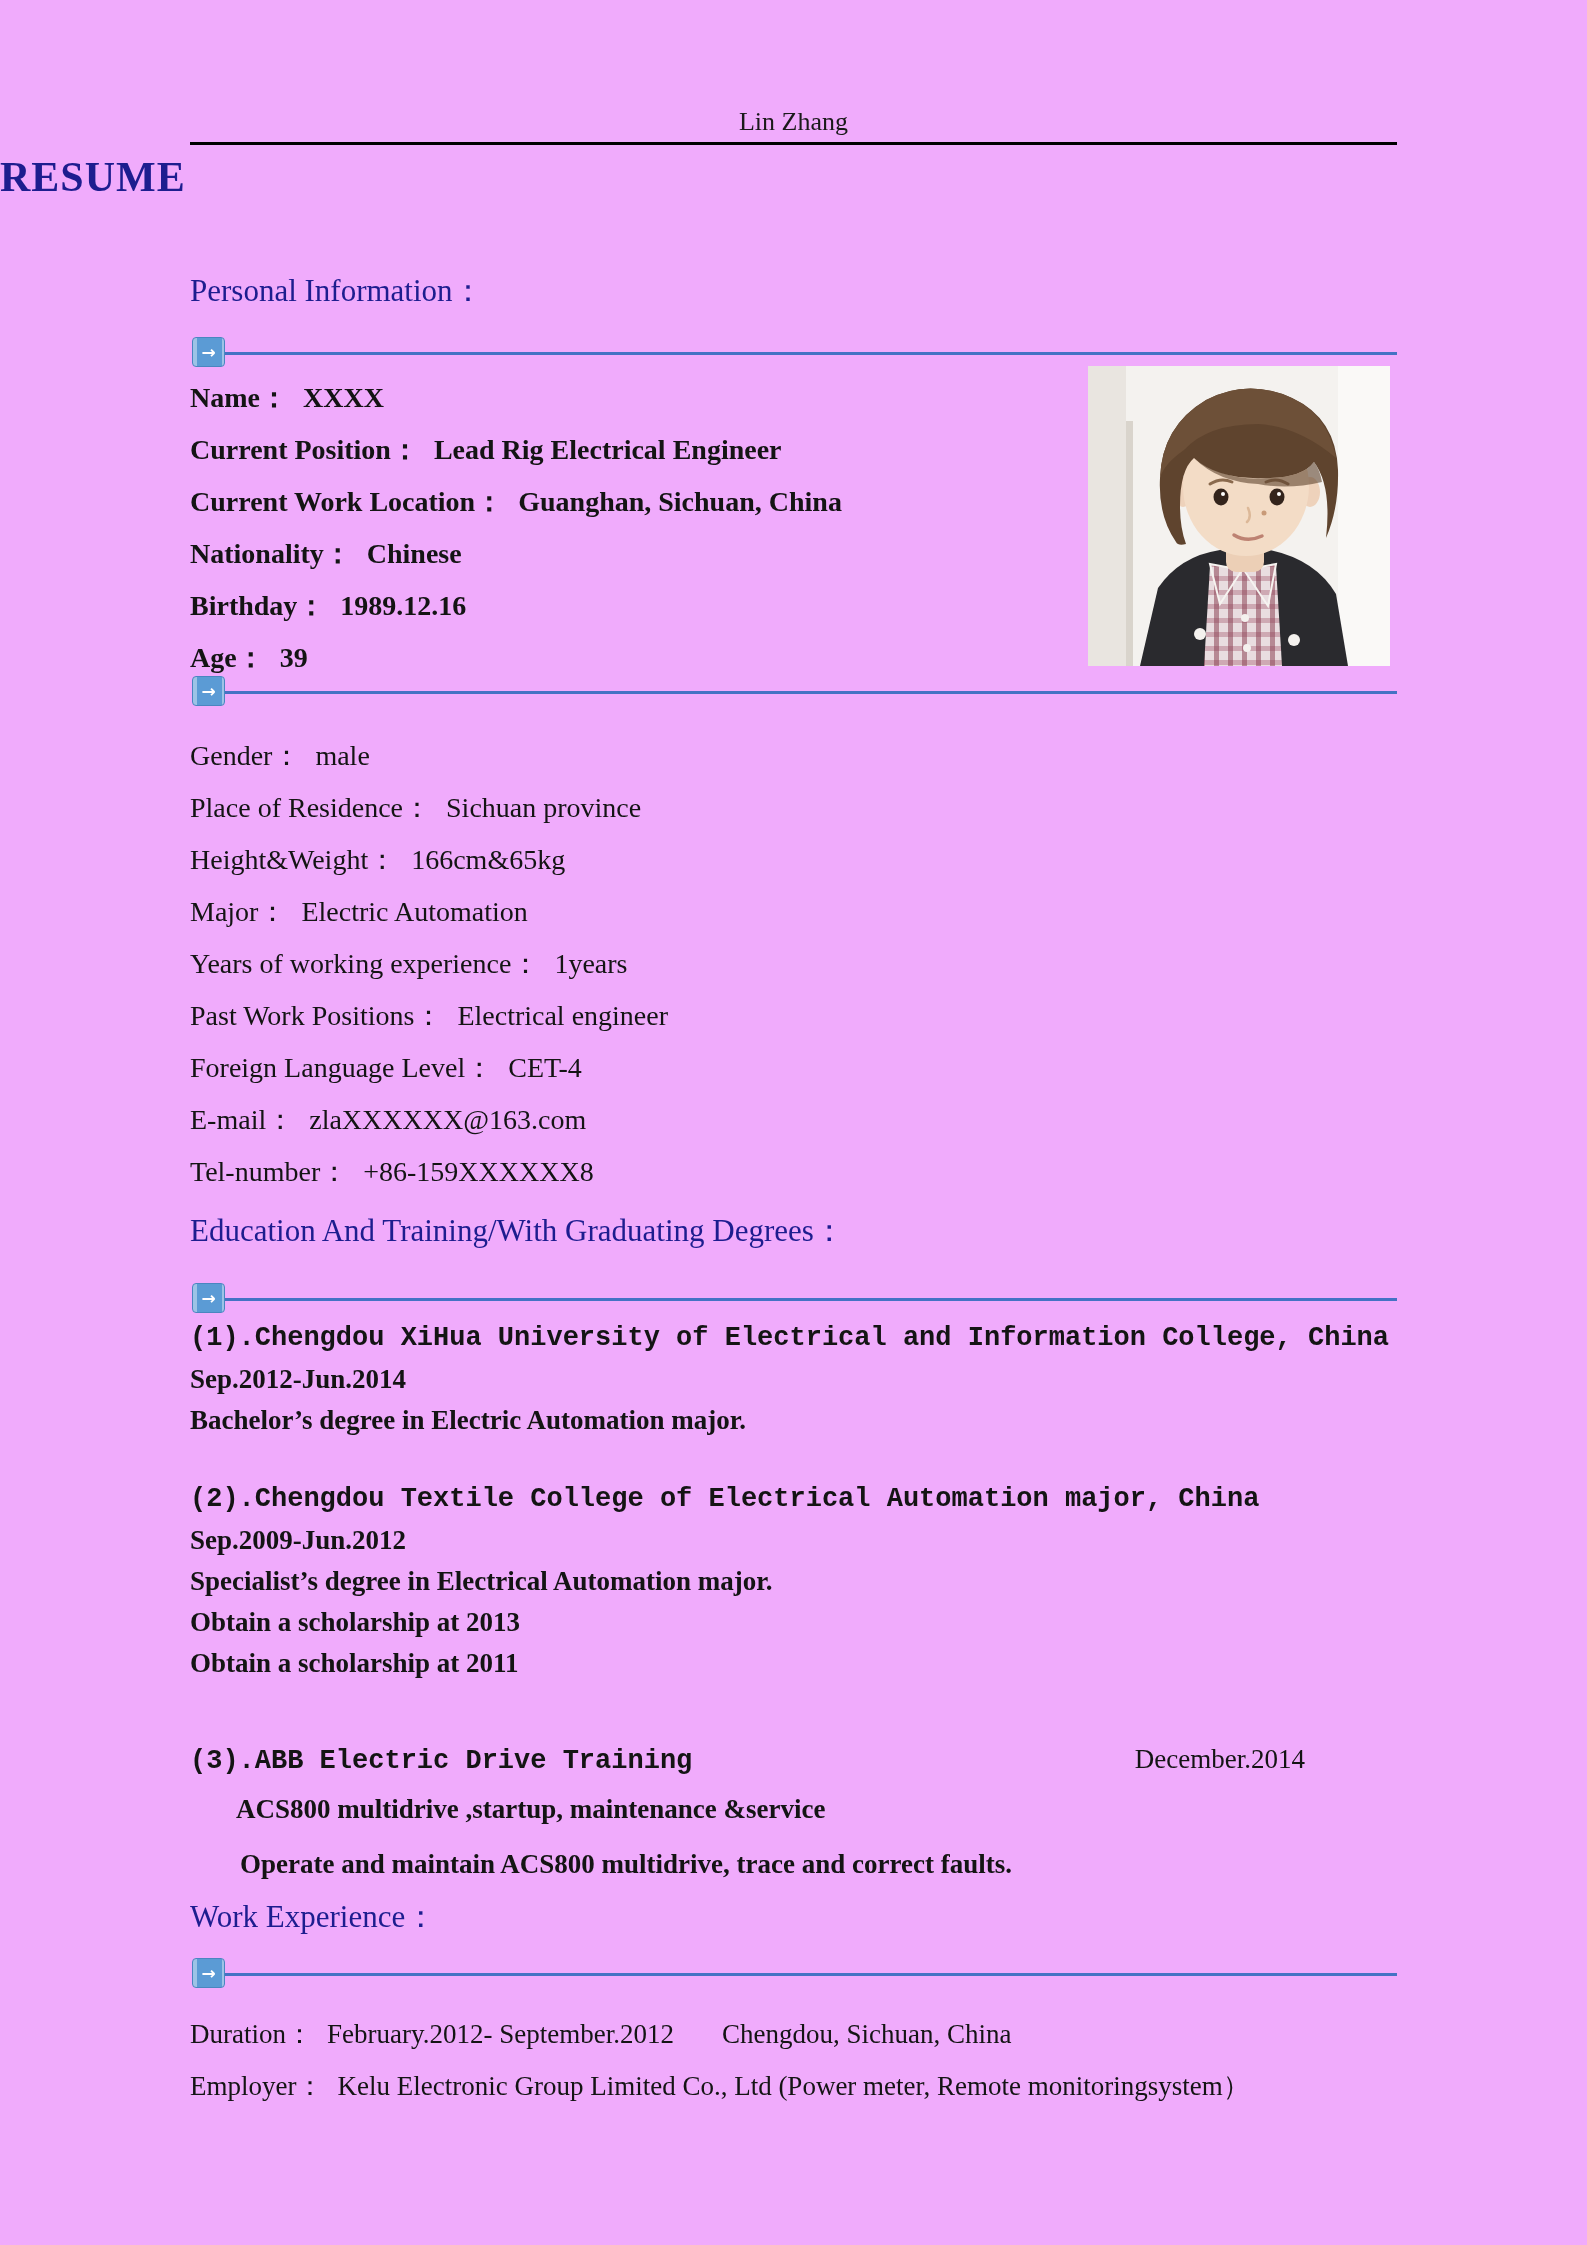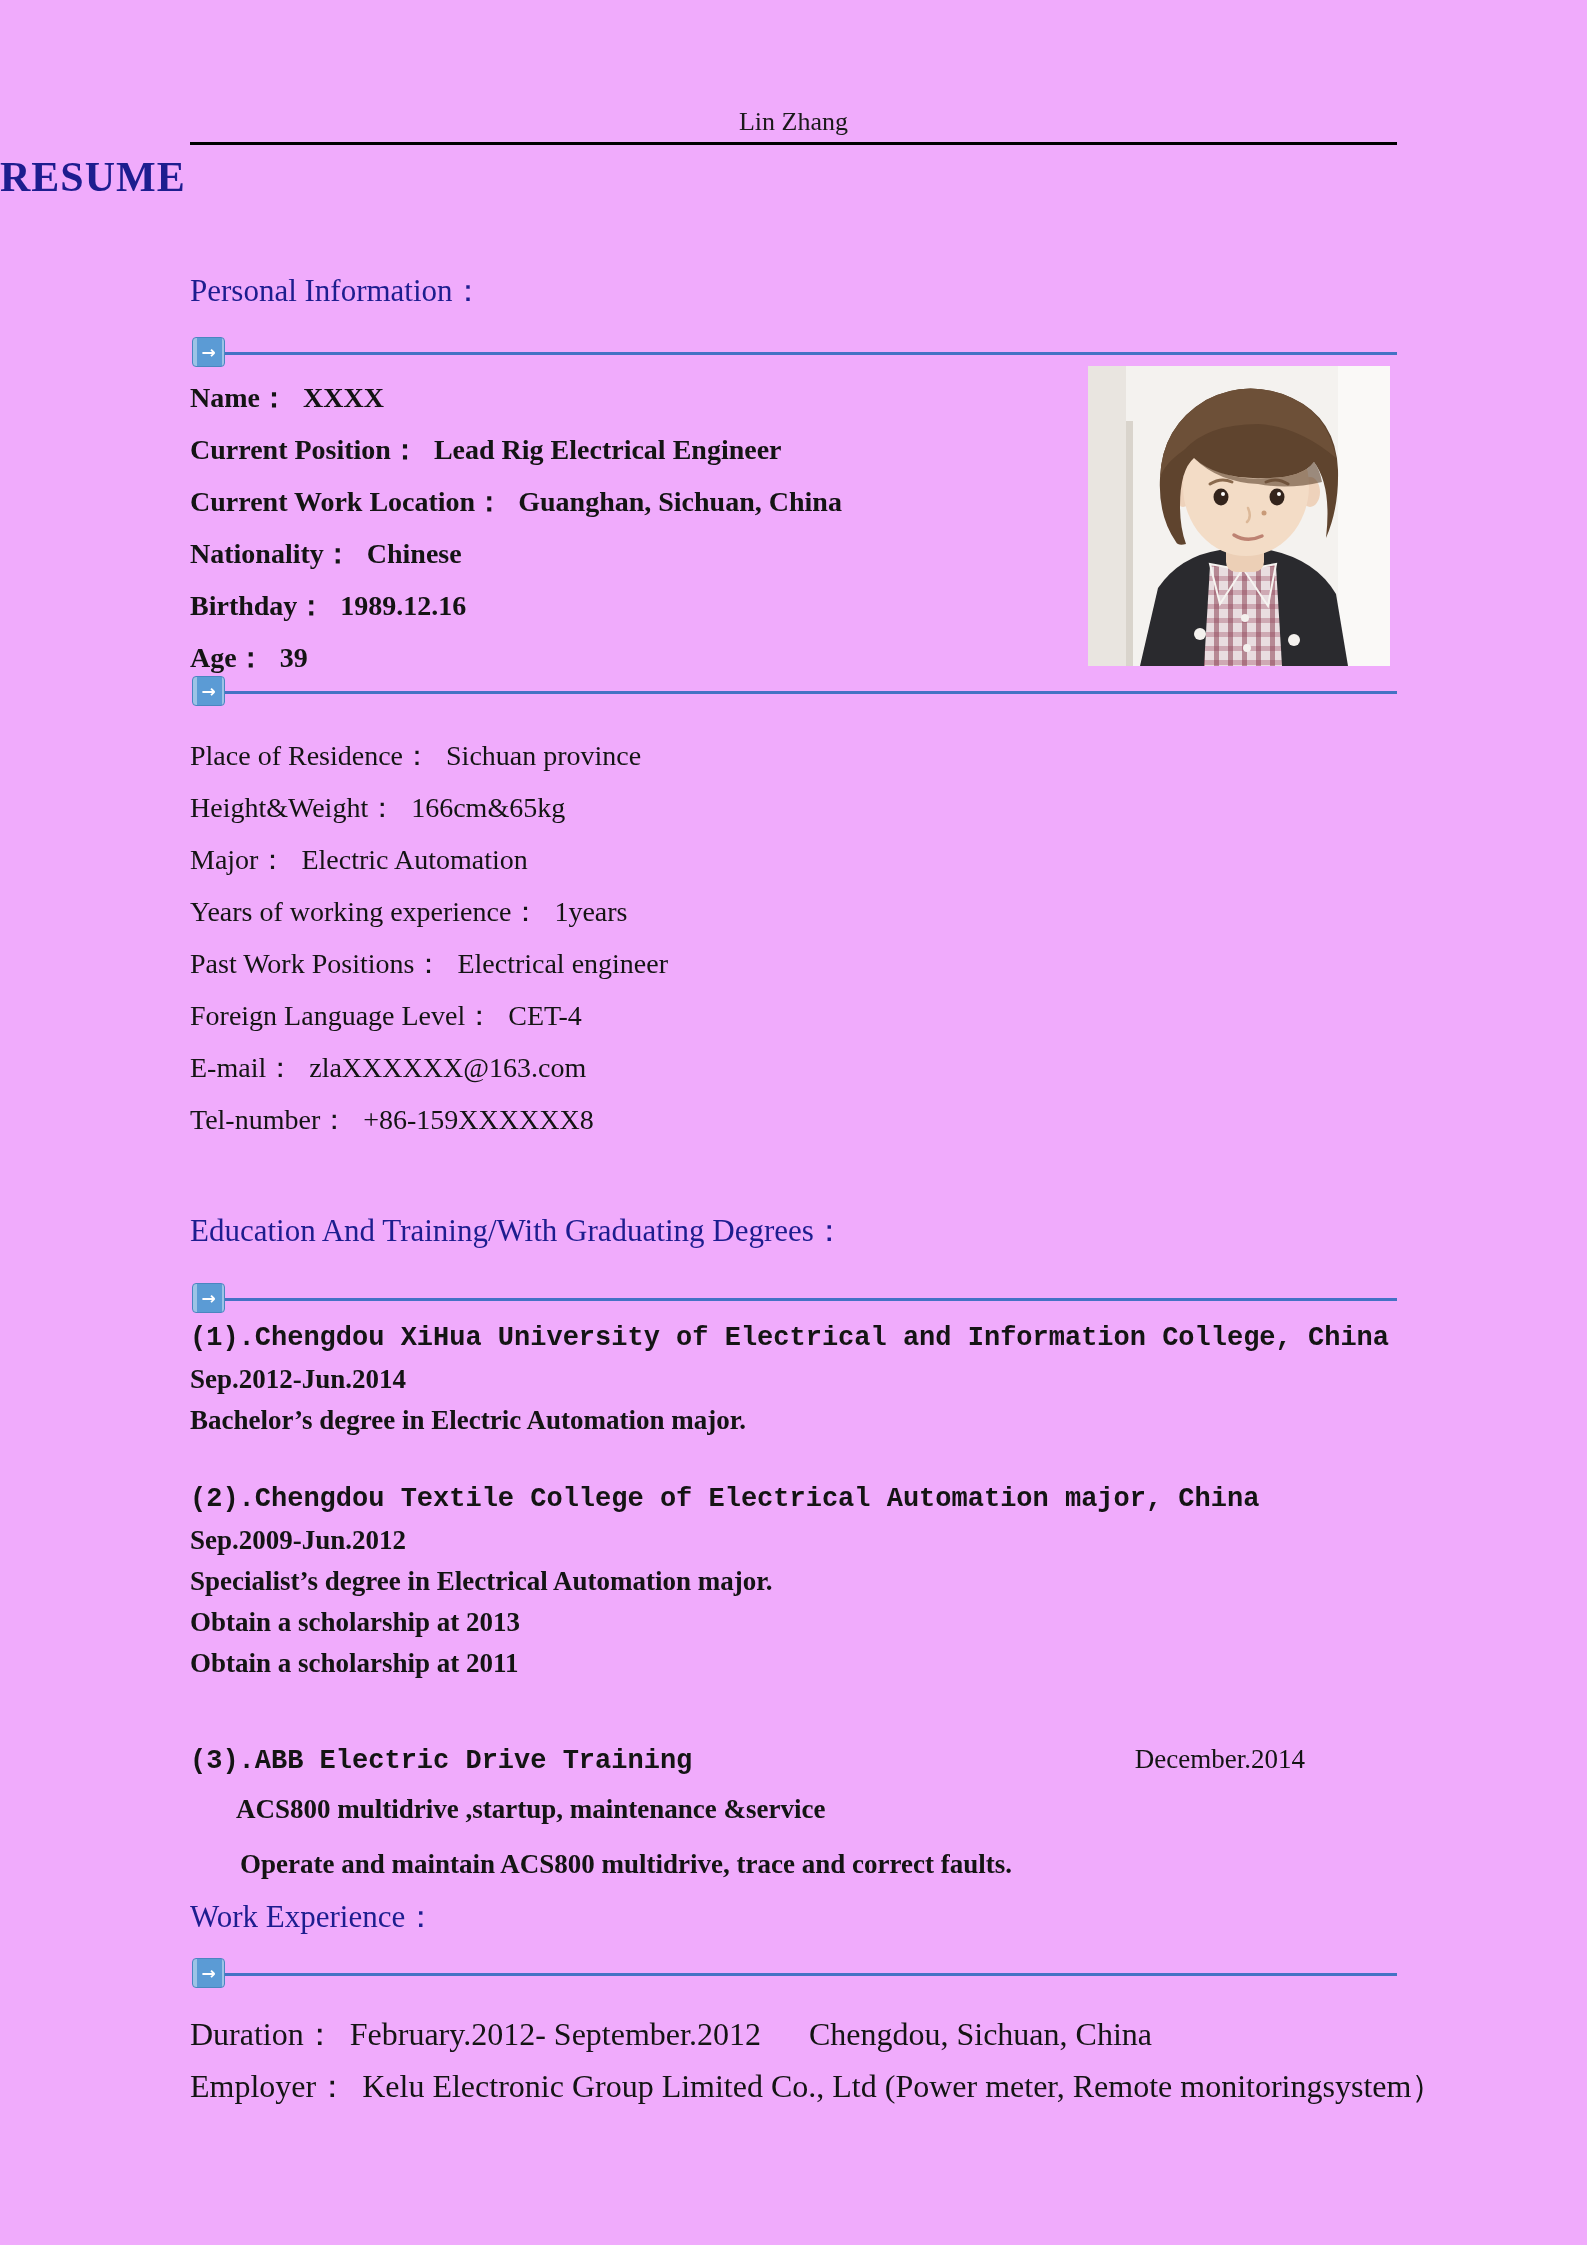--- a/index.html
+++ b/index.html
@@ -70,21 +70,21 @@
   .edu-title{font-size:27px;line-height:41px;font-weight:bold;white-space:nowrap;font-family:Liberation Mono, monospace;}
   .edu-line{font-size:27px;line-height:41px;white-space:nowrap;font-weight:bold;}
   .edu-gap-a{height:38px;}
   .edu-gap-b{height:55px;}
   .edu-title-row{display:flex;align-items:baseline;}
   .edu-date{margin-left:auto;margin-right:92px;font-size:27px;font-weight:normal;line-height:41px;}
   .edu-line.indent{padding-left:46px;line-height:54px;}
   .edu-line.indent2{padding-left:50px;line-height:56px;}
 
   .work{position:absolute;top:2008px;left:190px;width:1260px;}
-  .work-line{font-size:32px;line-height:52px;white-space:nowrap;}
+  .work-line{font-size:27px;line-height:52px;white-space:nowrap;}
   .work-line .value{margin-left:14px;}
   .work-line .loc{margin-left:48px;}
 </style>
 </head>
 <body>
 
 <div class="page">
 
   <div class="hdr-name">Lin Zhang</div>
   <div class="top-rule"></div>
@@ -157,20 +157,21 @@
   </div>
 
   <div class="divider" id="div2">
     <span class="anchor-icon">
         <span class="arrow">→</span>
       </span>
     <span class="rule"></span>
   </div>
 
   <div class="fields" id="fields-b">
+    <div class="field"><span class="label">Gender：</span><span class="value">male</span></div>
     <div class="field"><span class="label">Place of Residence：</span><span class="value">Sichuan province</span></div>
     <div class="field"><span class="label">Height&amp;Weight：</span><span class="value">166cm&amp;65kg</span></div>
     <div class="field"><span class="label">Major：</span><span class="value">Electric Automation</span></div>
     <div class="field"><span class="label">Years of working experience：</span><span class="value">1years</span></div>
     <div class="field"><span class="label">Past Work Positions：</span><span class="value">Electrical engineer</span></div>
     <div class="field"><span class="label">Foreign Language Level：</span><span class="value">CET-4</span></div>
     <div class="field"><span class="label">E-mail：</span><span class="value">zlaXXXXXX@163.com</span></div>
     <div class="field"><span class="label">Tel-number：</span><span class="value">+86-159XXXXXX8</span></div>
   </div>
 

